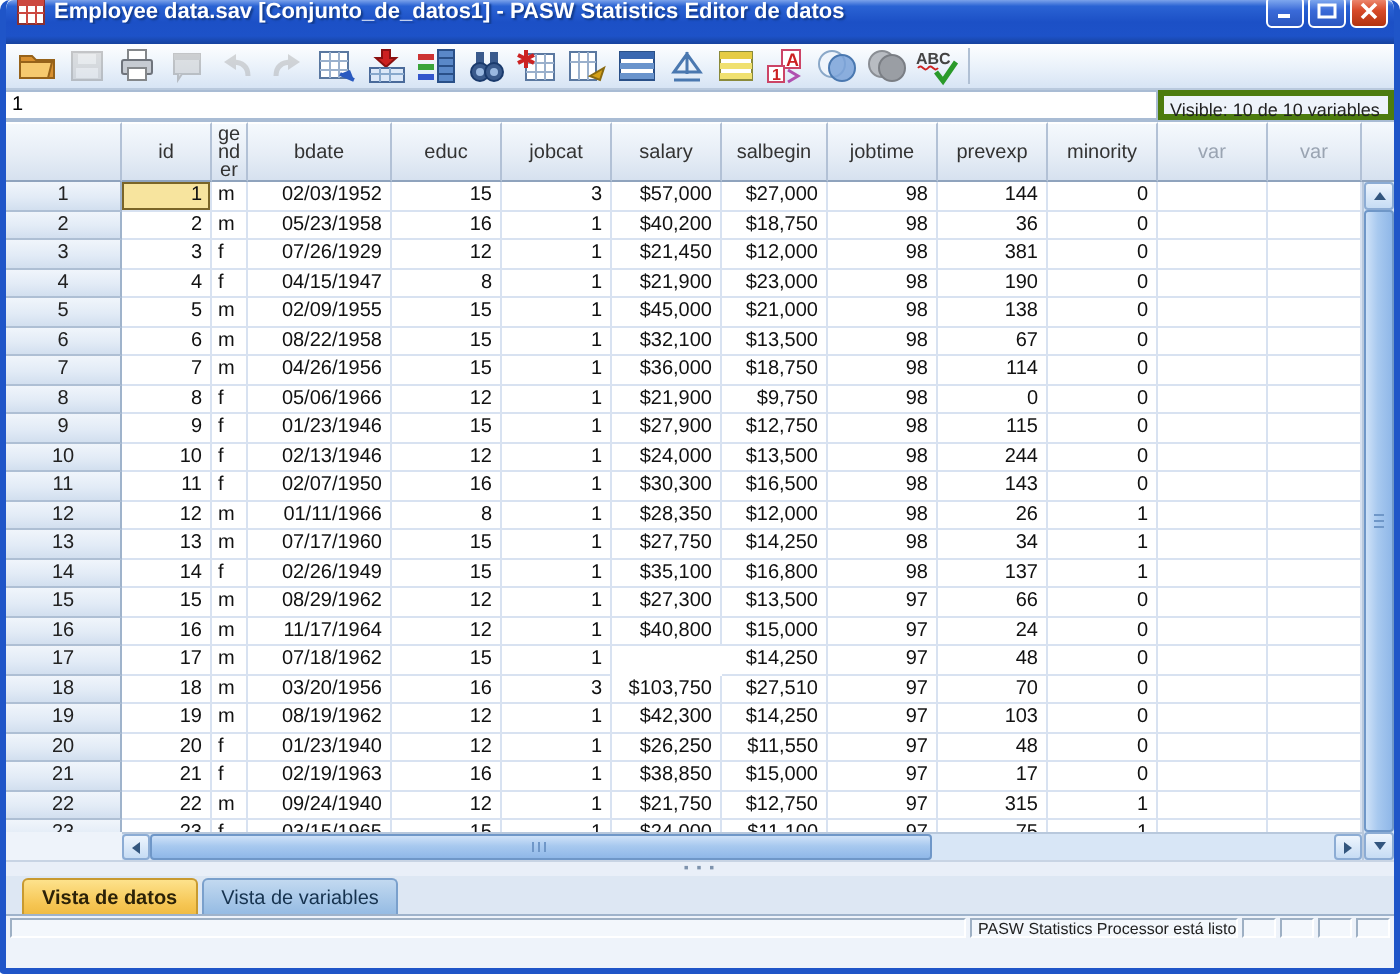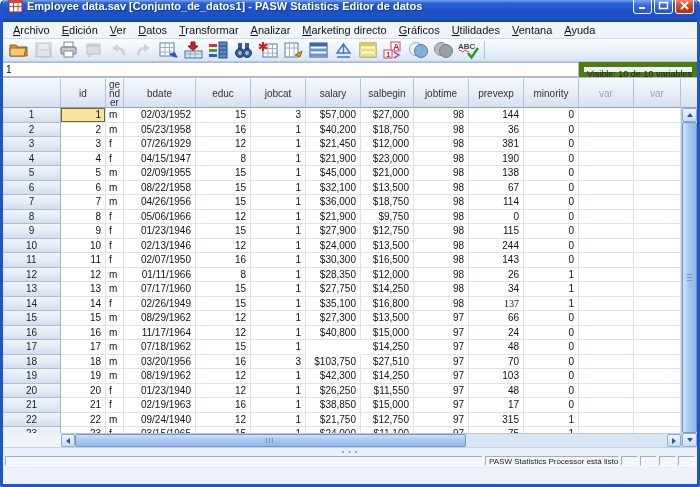--- a/index.html
+++ b/index.html
@@ -23,21 +23,21 @@
   
   .toolbar { height:23px; background:linear-gradient(180deg,#fdfeff 0%,#e9f1fa 55%,#d7e4f4 100%);
              border-bottom:1px solid #b9c9dd; display:flex; align-items:center; padding-left:3px; }
   .tbtn { width:25px; height:21px; display:flex; align-items:center; justify-content:center; }
   .tbtn.disabled { opacity:.45; filter:grayscale(100%); }
   .tb-sep { width:1px; height:18px; background:#b0c0d4; margin:0 3px; }
   
   .cellref { height:16px; background:#eef3fa; display:flex; align-items:stretch; border-bottom:1px solid #a9bcd4; }
   .cellref-name { width:94px; background:#fff; border:1px solid #a9bcd4; border-left:none; font-size:10px; padding:1px 3px; }
   .cellref-value { flex:1; background:#fff; border:1px solid #a9bcd4; border-left:none; font-size:10px; padding:1px 3px; }
-  .cellref-visible { width:118px; background:#eef3fa; border:5px solid #4d7c0f; font-size:9px; padding:2px 2px 0 3px; white-space:nowrap; color:#222; }
+  .cellref-visible { width:118px; background:#eef3fa; border:3px solid #4d7c0f; font-size:9px; padding:2px 2px 0 3px; white-space:nowrap; color:#222; }
   
   .main { display:flex; background:#fff; }
   .left { width:678px; }
   .hrow { height:30px; display:flex; }
   .hcell { background:linear-gradient(180deg,#f5f9fd 0%,#e6edf6 55%,#d6e1ef 100%);
            border-right:1px solid #b2c1d6; border-bottom:1px solid #8fa3bd; border-top:1px solid #fff;
            font-size:10px; color:#333; display:flex; align-items:center; justify-content:center; text-align:center;
            overflow:hidden; }
   .hcell.corner { justify-content:flex-start; }
   .hcell.wrap { word-break:break-all; line-height:9px; padding:0 1px; }
@@ -114,33 +114,20 @@
           <rect x="1.5" y="1.5" width="8" height="6" fill="none" stroke="#fff" stroke-width="1.5"></rect>
         </svg>
       </span>
     <span class="winbtn red">
         <svg width="11" height="9">
           <path d="M2 1l7 7M9 1l-7 7" stroke="#fff" stroke-width="1.8"></path>
         </svg>
       </span>
   </div>
 
-  <div class="menubar">
-      <span class="menu-item">Archivo</span>
-      <span class="menu-item">Edición</span>
-      <span class="menu-item">Ver</span>
-      <span class="menu-item">Datos</span>
-      <span class="menu-item">Transformar</span>
-      <span class="menu-item">Analizar</span>
-      <span class="menu-item">Marketing directo</span>
-      <span class="menu-item">Gráficos</span>
-      <span class="menu-item">Utilidades</span>
-      <span class="menu-item">Ventana</span>
-      <span class="menu-item">Ayuda</span>
-    </div>
 
   <div class="toolbar">
       <span class="tbtn">
         <svg width="23" height="20">
           <path d="M3 5h6l2 2h9v9H3z" fill="#d89030" stroke="#96621a"></path>
           <path d="M3 8h16l-2 8H3z" fill="#f6c96f" stroke="#96621a"></path>
         </svg>
       </span>
       <span class="tbtn disabled">
         <svg width="23" height="20">
@@ -498,21 +485,21 @@
           <div class="grow">
             <div class="cell c rowhdr" style="width: 58px;">14</div>
             <div class="cell r" style="width: 45px;">14</div>
             <div class="cell l" style="width: 18px;">f</div>
             <div class="cell r" style="width: 72px;">02/26/1949</div>
             <div class="cell r" style="width: 55px;">15</div>
             <div class="cell r" style="width: 55px;">1</div>
             <div class="cell r" style="width: 55px;">$35,100</div>
             <div class="cell r" style="width: 53px;">$16,800</div>
             <div class="cell r" style="width: 55px;">98</div>
-            <div class="cell r" style="width: 55px; font-family: Liberation Serif, serif;">137</div>
+            <div class="cell r" style="width: 55px;">137</div>
             <div class="cell r" style="width: 55px;">1</div>
             <div class="cell l" style="width: 55px;"></div>
             <div class="cell l" style="width: 47px;"></div>
           </div>
           <div class="grow">
             <div class="cell c rowhdr" style="width: 58px;">15</div>
             <div class="cell r" style="width: 45px;">15</div>
             <div class="cell l" style="width: 18px;">m</div>
             <div class="cell r" style="width: 72px;">08/29/1962</div>
             <div class="cell r" style="width: 55px;">12</div>
@@ -670,20 +657,24 @@
         <div class="vthumb"></div>
         <div class="sarrow">
             <span class="tri-dn"></span>
           </div>
       </div>
     </div>
   </div>
 
   <div class="splitter">▪ ▪ ▪</div>
 
+  <div class="tabbar">
+    <div class="tab active">Vista de datos</div>
+    <div class="tab inactive">Vista de variables</div>
+  </div>
 
   <div class="statusbar">
     <div class="spanel grow1"></div>
     <div class="spanel msg">PASW Statistics Processor está listo</div>
     <div class="spanel small"></div>
     <div class="spanel small"></div>
     <div class="spanel small"></div>
     <div class="spanel small"></div>
   </div>
 

